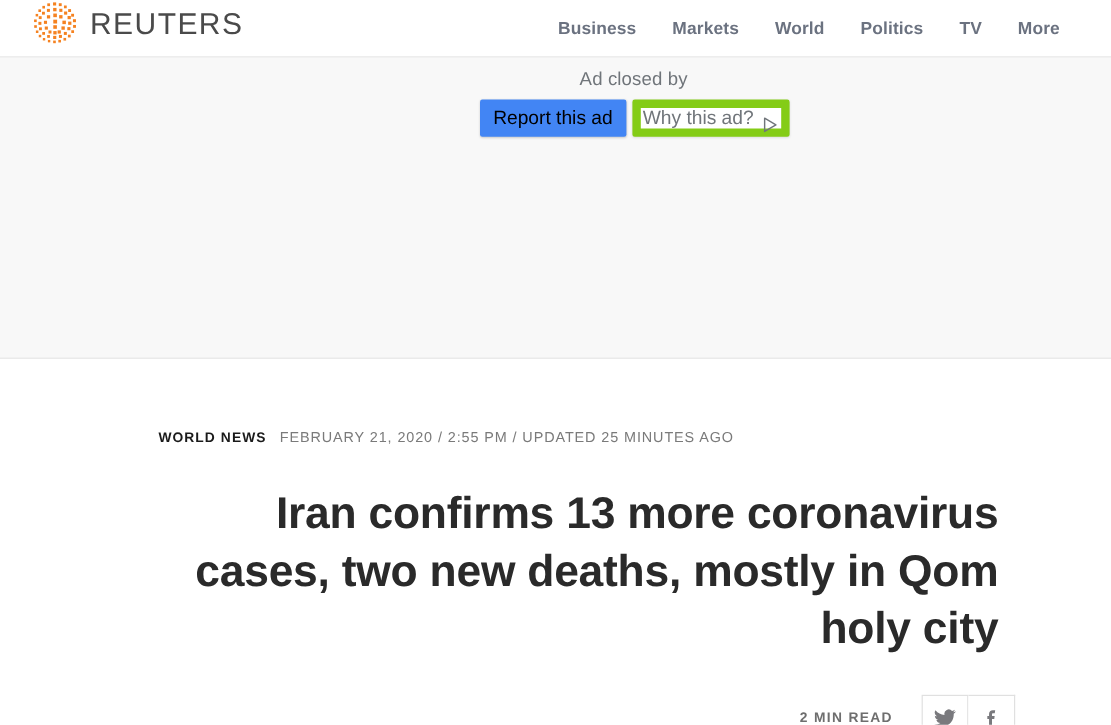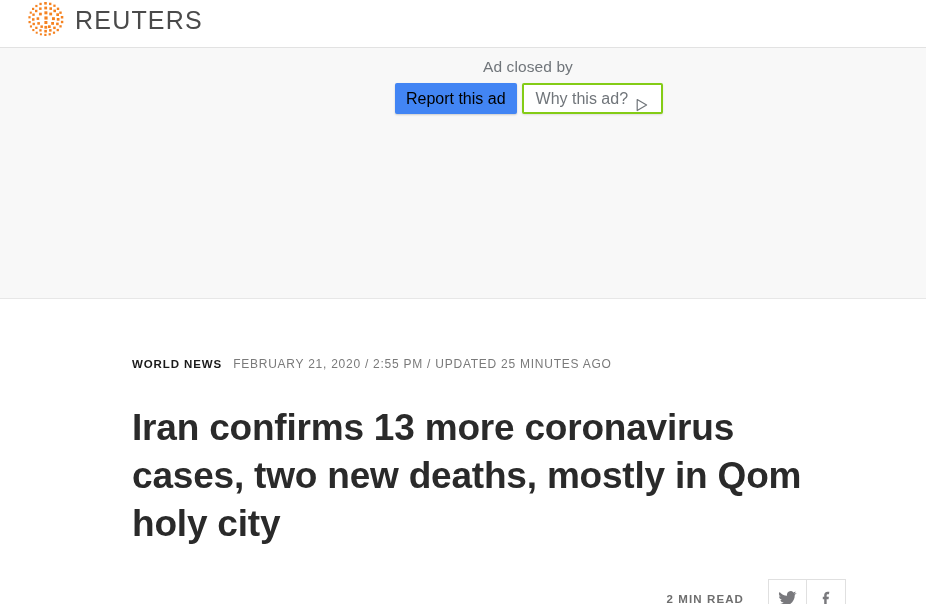--- a/index.html
+++ b/index.html
@@ -107,23 +107,23 @@
     line-height: 31px;
     cursor: pointer;
     font-family: "Liberation Sans", sans-serif;
     box-shadow: 0 1px 2px rgba(0,0,0,0.18);
     white-space: nowrap;
   }
   .btn-why {
     background: #ffffff;
     color: #70757a;
     font-size: 16px;
-    border: 2px solid #84cc16;
+    border: 7px solid #84cc16;
     border-radius: 2px;
-    padding: 0 12px;
+    padding: 0 2px;
     height: 31px;
     line-height: 29px;
     margin-left: 5px;
     cursor: pointer;
     font-family: "Liberation Sans", sans-serif;
     box-shadow: 0 1px 2px rgba(0,0,0,0.10);
     display: flex;
     align-items: center;
     gap: 7px;
     white-space: nowrap;
@@ -163,20 +163,21 @@
   }
   .headline {
     margin: 0;
     font-size: 37px;
     line-height: 48px;
     font-weight: bold;
     color: #2a2a2a;
     letter-spacing: -0.2px;
     max-width: 700px;
     font-family: "Liberation Sans", sans-serif;
+    text-align: right;
   }
 
   .readbar {
     display: flex;
     align-items: center;
     justify-content: flex-end;
     margin-top: 31px;
     padding-right: 40px;
   }
   .read-time {
@@ -266,20 +267,28 @@
           <rect x="18.4" y="25.9" width="2.8" height="2.8"></rect>
 
           <rect x="18.4" y="16.4" width="3.2" height="3.2"></rect>
           <rect x="18.4" y="21.0" width="3.0" height="3.0"></rect>
         </g>
       </svg>
     </span>
     <span class="logo-word">REUTERS</span>
   </a>
 
+  <nav class="main-nav">
+    <a class="nav-link" href="#">Business</a>
+    <a class="nav-link" href="#">Markets</a>
+    <a class="nav-link" href="#">World</a>
+    <a class="nav-link" href="#">Politics</a>
+    <a class="nav-link" href="#">TV</a>
+    <a class="nav-link" href="#">More</a>
+  </nav>
 </header>
 
 <section class="ad-region">
   <div class="ad-controls">
     <div class="ad-closed-label">Ad closed by</div>
     <div class="ad-buttons">
       <button class="btn-report">Report this ad</button>
       <button class="btn-why">
         <span>Why this ad?</span>
         <span class="adchoice-icon">

